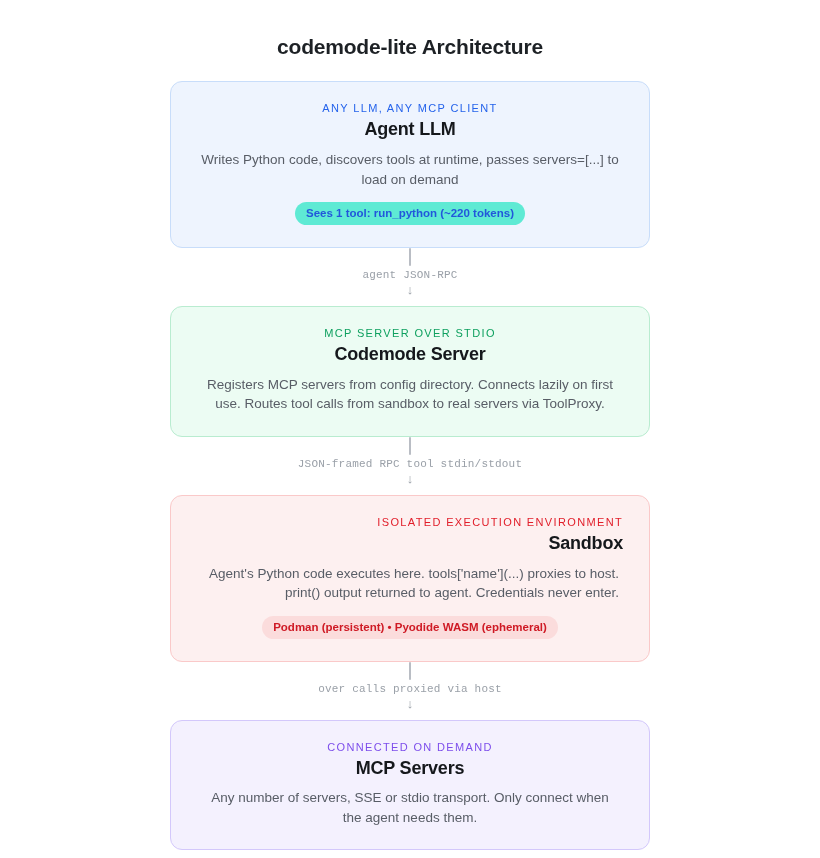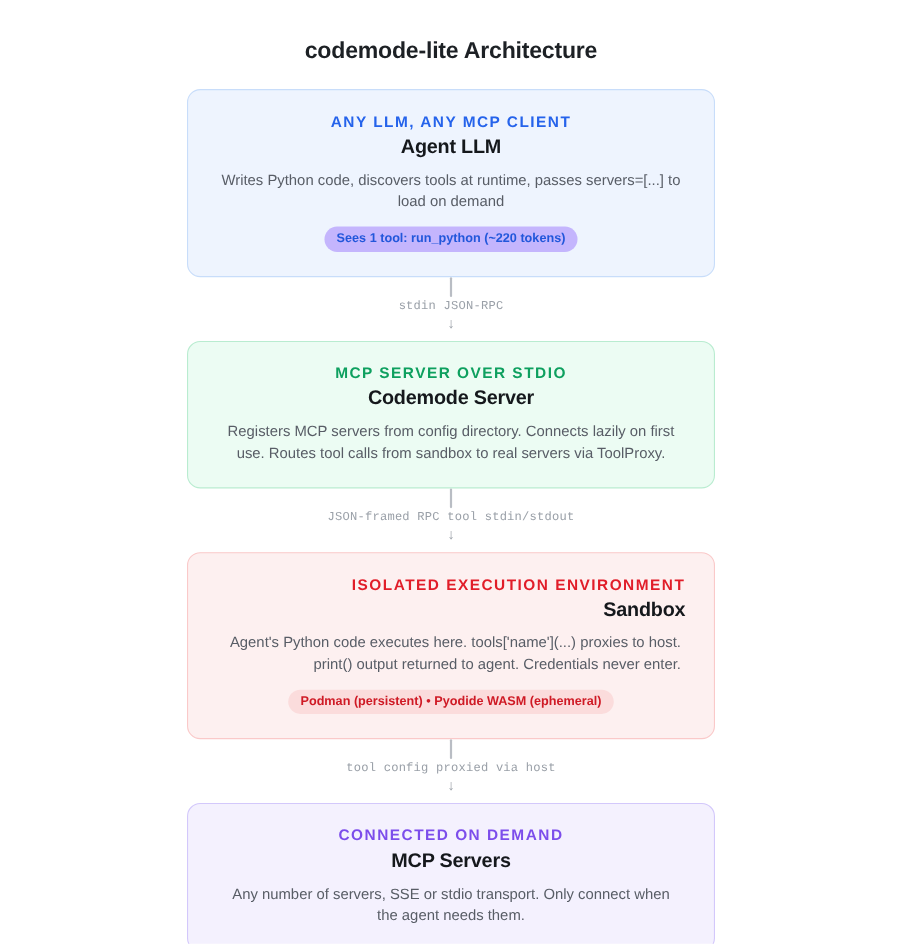--- a/index.html
+++ b/index.html
@@ -49,22 +49,22 @@
   
   .card {
     box-sizing: border-box;
     border-radius: 12px;
     border: 1px solid transparent;
     padding: 20px 26px 22px 26px;
     text-align: center;
   }
 
   .card-eyebrow {
-    font-size: 14px;
-    font-weight: bold;
+    font-size: 11px;
+    font-weight: normal;
     letter-spacing: 1.35px;
     text-transform: uppercase;
     line-height: 1.2;
     margin: 0 0 3px 0;
   }
 
   .card-title {
     font-size: 18px;
     font-weight: bold;
     color: #15181c;
@@ -93,21 +93,21 @@
     font-weight: bold;
     padding: 4px 11px;
     border-radius: 999px;
     line-height: 1.3;
     white-space: nowrap;
   }
 
   
   .card.blue        { background: #eef4fe; border-color: #c8ddfa; }
   .card.blue .card-eyebrow { color: #2563eb; }
-  .card.blue .card-badge   { background: #c4b5fd; color: #2257db; }
+  .card.blue .card-badge   { background: #5eead4; color: #2257db; }
 
   
   .card.green        { background: #ecfcf3; border-color: #b9ecd0; }
   .card.green .card-eyebrow { color: #0ea05f; }
   .card.green .card-badge   { background: #d6f6e4; color: #0b7a48; }
 
   
   .card.red        { background: #fdf0f0; border-color: #fac9c9; text-align: right; }
   .card.red .card-eyebrow { color: #e11d29; }
   .card.red .card-badge   { background: #fbdcdc; color: #cf1a25; }
@@ -160,21 +160,21 @@
       <div class="card-eyebrow">ANY LLM, ANY MCP CLIENT</div>
       <div class="card-title">Agent LLM</div>
       <p class="card-desc">Writes Python code, discovers tools at runtime, passes servers=[...] to load on demand</p>
       <div class="card-badge-row">
         <span class="card-badge">Sees 1 tool: run_python (~220 tokens)</span>
       </div>
     </div>
 
     <div class="connector">
       <div class="stem"></div>
-      <div class="conn-label">stdin JSON-RPC</div>
+      <div class="conn-label">agent JSON-RPC</div>
       <div class="arrow">↓</div>
     </div>
 
     <div class="card green">
       <div class="card-eyebrow">MCP SERVER OVER STDIO</div>
       <div class="card-title">Codemode Server</div>
       <p class="card-desc">Registers MCP servers from config directory. Connects lazily on first use. Routes tool calls from sandbox to real servers via ToolProxy.</p>
     </div>
 
     <div class="connector">
@@ -187,21 +187,21 @@
       <div class="card-eyebrow">ISOLATED EXECUTION ENVIRONMENT</div>
       <div class="card-title">Sandbox</div>
       <p class="card-desc">Agent's Python code executes here. tools['name'](...) proxies to host. print() output returned to agent. Credentials never enter.</p>
       <div class="card-badge-row">
         <span class="card-badge">Podman (persistent) • Pyodide WASM (ephemeral)</span>
       </div>
     </div>
 
     <div class="connector">
       <div class="stem"></div>
-      <div class="conn-label">tool config proxied via host</div>
+      <div class="conn-label">over calls proxied via host</div>
       <div class="arrow">↓</div>
     </div>
 
     <div class="card purple">
       <div class="card-eyebrow">CONNECTED ON DEMAND</div>
       <div class="card-title">MCP Servers</div>
       <p class="card-desc">Any number of servers, SSE or stdio transport. Only connect when the agent needs them.</p>
 
     </div>
 

